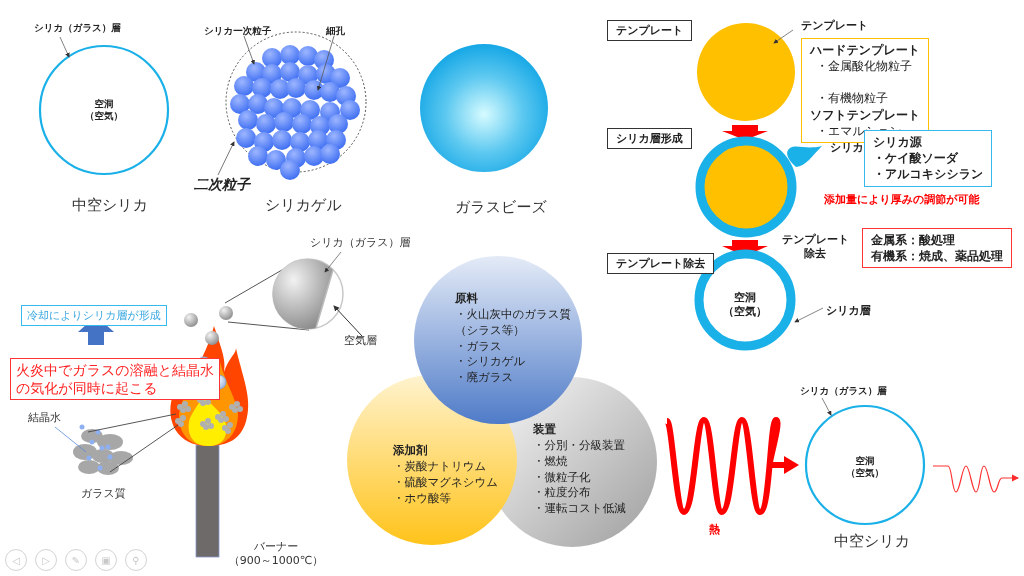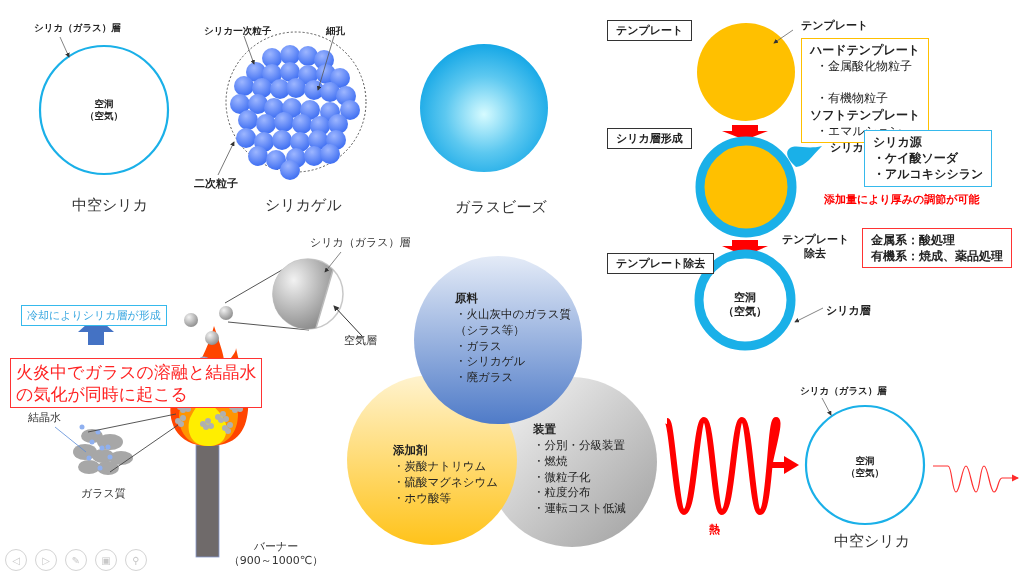--- a/index.html
+++ b/index.html
@@ -234,21 +234,21 @@
 
 <div class="abs lbl-b" style="left:34px;top:22px;font-size:9.5px;">シリカ（ガラス）層</div>
 <div class="abs lbl-b center-text" style="left:79px;top:98px;width:50px;font-size:9.5px;">
   <div>空洞</div>
   <div>（空気）</div>
 </div>
 <div class="abs caption" style="left:72px;top:196px;">中空シリカ</div>
 
 <div class="abs lbl-b" style="left:204px;top:25px;font-size:9.5px;">シリカ一次粒子</div>
 <div class="abs lbl-b" style="left:326px;top:25px;font-size:9.5px;">細孔</div>
-<div class="abs lbl-b" style="left:194px;top:176px;font-size:11px;">二次粒子</div>
+<div class="abs lbl-b" style="left:194px;top:176px;font-size:14px;font-style:italic;">二次粒子</div>
 <div class="abs caption" style="left:265px;top:196px;">シリカゲル</div>
 
 <div class="abs caption" style="left:455px;top:198px;">ガラスビーズ</div>
 
 <div class="abs boxlabel" style="left:607px;top:20px;">テンプレート</div>
 <div class="abs boxlabel" style="left:607px;top:128px;">シリカ層形成</div>
 <div class="abs boxlabel" style="left:607px;top:253px;">テンプレート除去</div>
 
 <div class="abs lbl-b" style="left:801px;top:18px;font-size:11px;">テンプレート</div>
 <div class="abs infobox" style="left:801px;top:38px;border:1.5px solid #ffc000;">
@@ -277,21 +277,21 @@
   <div>有機系：焼成、薬品処理</div>
 </div>
 
 <div class="abs lbl-b center-text" style="left:715px;top:291px;width:60px;font-size:11px;">
   <div>空洞</div>
   <div>（空気）</div>
 </div>
 <div class="abs lbl-b" style="left:826px;top:303px;font-size:11px;">シリカ層</div>
 
 <div class="abs" style="left:21px;top:305px;border:1.3px solid #36b9ec;color:#36a6e0;font-size:11px;padding:2px 5px;white-space:nowrap;background:#fff;">冷却によりシリカ層が形成</div>
-<div class="abs" style="left:10px;top:358px;border:1.3px solid #ff3333;color:#ff2222;font-size:17px;line-height:1.3;padding:2px 5px;white-space:nowrap;background:#fff;">
+<div class="abs" style="left:10px;top:358px;border:1.3px solid #ff3333;color:#ff2222;font-size:14px;line-height:1.3;padding:2px 5px;white-space:nowrap;background:#fff;">
   <div>火炎中でガラスの溶融と結晶水</div>
   <div>の気化が同時に起こる</div>
 </div>
 <div class="abs lbl" style="left:310px;top:235px;">シリカ（ガラス）層</div>
 <div class="abs lbl" style="left:344px;top:333px;">空気層</div>
 <div class="abs lbl" style="left:28px;top:410px;">結晶水</div>
 <div class="abs lbl" style="left:81px;top:486px;">ガラス質</div>
 <div class="abs lbl center-text" style="left:226px;top:492px;width:100px;margin-top:48px;">
   <div>バーナー</div>
   <div>（900～1000℃）</div>

